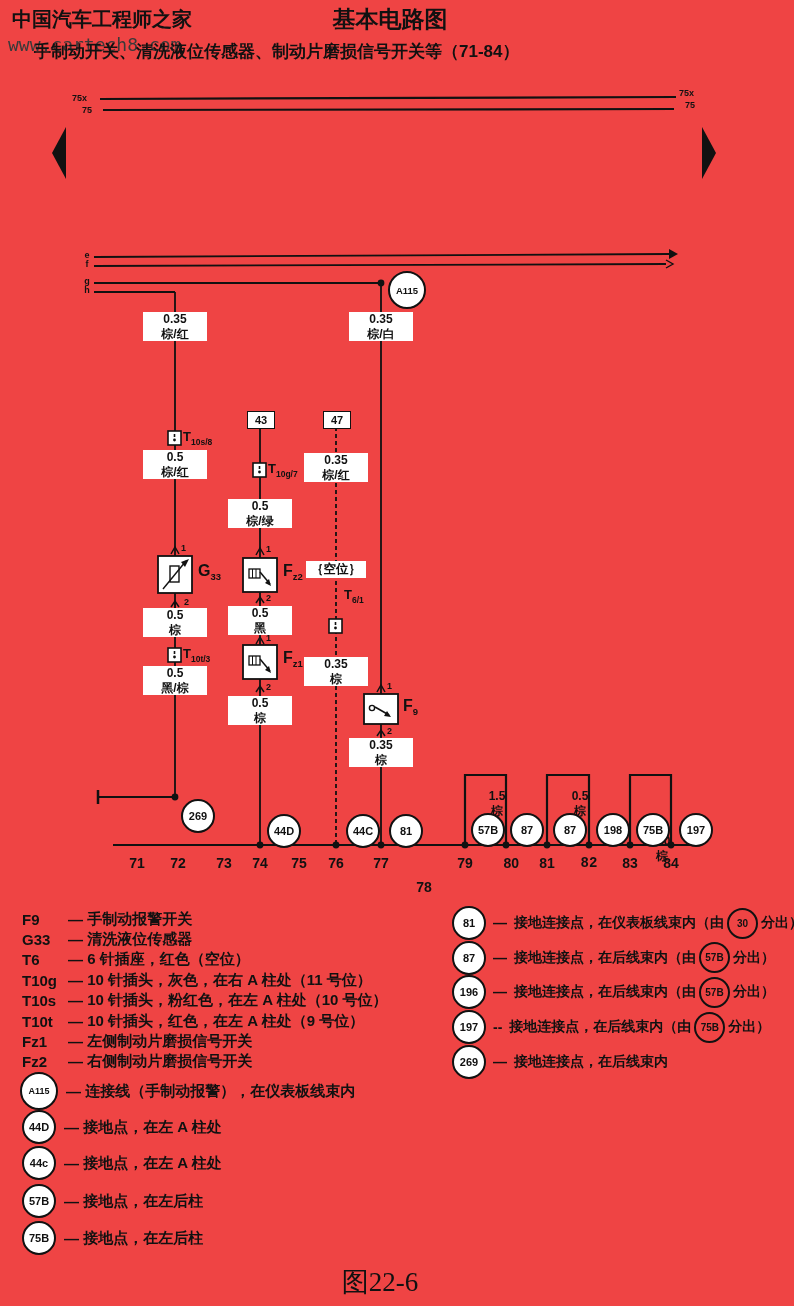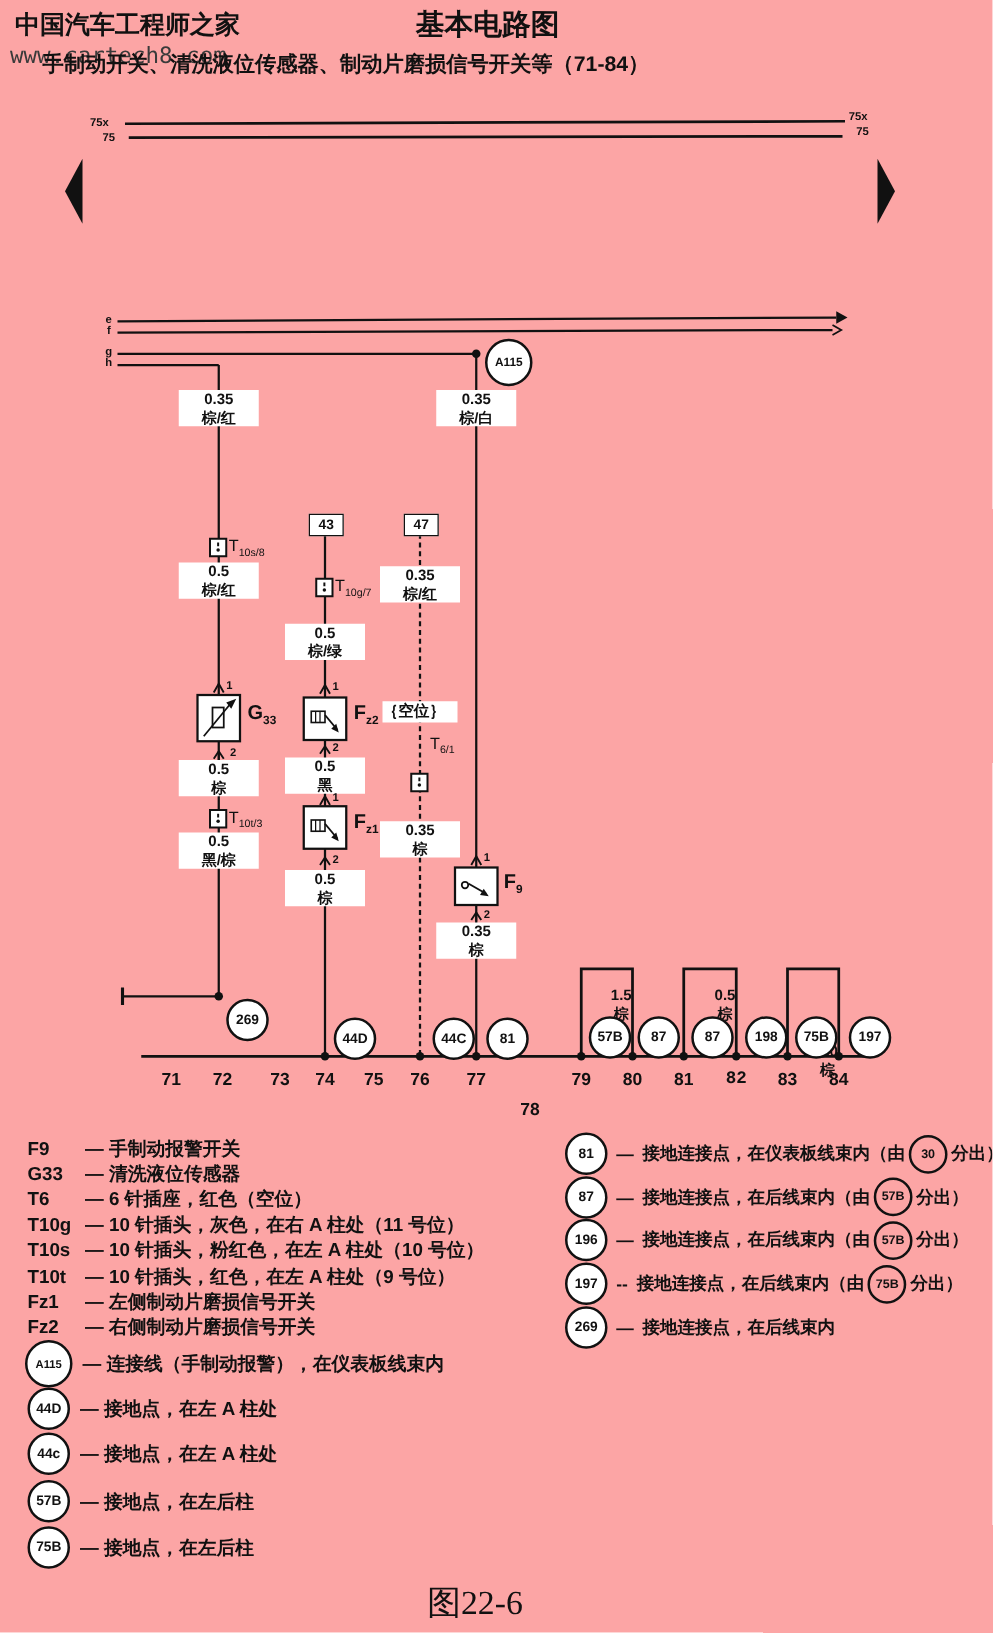--- a/index.html
+++ b/index.html
@@ -1,41 +1,41 @@
 <!DOCTYPE html>
 <html><head>
 <meta charset="utf-8">
 <style>
   html,body{margin:0;padding:0;background:#fff;}
-  .page{position:relative;width:794px;height:1306px;background:#fca5a5;overflow:hidden;
+  .page{position:relative;width:794px;height:1306px;background:#ef4444;overflow:hidden;
         font-family:"Liberation Sans",sans-serif;color:#111;}
   .abs{position:absolute;white-space:nowrap;}
   svg.geom{position:absolute;left:0;top:0;}
   .site-name{font-family:"Liberation Serif",serif;font-weight:bold;font-size:20px;}
   .site-url{font-family:"DejaVu Sans Mono",monospace;font-size:18px;color:#3a3a3a;}
   .doc-title{font-size:23px;font-weight:bold;text-align:center;width:220px;}
   .doc-subtitle{font-size:17px;font-weight:bold;}
   .rail-lbl{font-size:9px;font-weight:bold;}
   .bus-letter{font-size:9px;font-weight:bold;width:10px;text-align:center;}
   .wlabel{width:64px;margin-left:-32px;text-align:center;font-size:12px;font-weight:bold;
           line-height:14.5px;background:#fff;}
   .wlabel.nobg{background:transparent;width:44px;margin-left:-22px;}
   .gcircle{width:30px;height:30px;border:2px solid #111;border-radius:50%;background:#fff;
            display:flex;align-items:center;justify-content:center;font-size:11px;font-weight:bold;}
   .a115{width:34px;height:34px;border:2px solid #111;border-radius:50%;background:#fff;
         display:flex;align-items:center;justify-content:center;font-size:9.5px;font-weight:bold;}
   .refbox{width:26px;height:16px;border:1.6px solid #111;background:#fff;display:flex;
           align-items:center;justify-content:center;font-size:11px;font-weight:bold;}
   .complabel{font-size:16px;font-weight:bold;}
   .complabel sub{font-size:9.5px;}
-  .tlabel{font-size:13px;font-weight:normal;}
+  .tlabel{font-size:13px;font-weight:bold;}
   .tlabel sub{font-size:8.5px;}
   .pin{font-size:9px;font-weight:bold;}
   .term{width:26px;margin-left:-13px;text-align:center;font-size:14px;font-weight:bold;}
-  .slot{font-size:12.5px;font-weight:bold;background:#fff;width:60px;margin-left:-30px;}
+  .slot{font-size:12.5px;font-weight:bold;background:#fff;width:60px;margin-left:-30px;text-align:center;}
   .legendL{left:22px;font-size:15px;font-weight:bold;}
   .legendL .row{height:20.4px;display:flex;align-items:center;}
   .legendL .k{display:inline-block;width:46px;}
   .crow{display:flex;align-items:center;font-size:15px;font-weight:bold;}
   .crow .cc{flex:none;margin-right:8px;}
   .cc30{width:30px;height:30px;border:2px solid #111;border-radius:50%;background:#fff;
         display:flex;align-items:center;justify-content:center;font-size:11px;font-weight:bold;}
   .cc32{width:34px;height:34px;border:2px solid #111;border-radius:50%;background:#fff;
         display:flex;align-items:center;justify-content:center;font-size:9px;font-weight:bold;}
   .rrow{display:flex;align-items:center;height:34.6px;font-size:14px;font-weight:bold;}
@@ -271,21 +271,21 @@
 
   <div class="abs term" style="left:137px;top:855px;">71</div>
   <div class="abs term" style="left:178px;top:855px;">72</div>
   <div class="abs term" style="left:224px;top:855px;">73</div>
   <div class="abs term" style="left:260px;top:855px;">74</div>
   <div class="abs term" style="left:299px;top:855px;">75</div>
   <div class="abs term" style="left:336px;top:855px;">76</div>
   <div class="abs term" style="left:381px;top:855px;">77</div>
   <div class="abs term" style="left:424px;top:855px;margin-top:24px;">78</div>
   <div class="abs term" style="left:465px;top:855px;">79</div>
-  <div class="abs term" style="left:506px;top:855px;">80</div>
+  <div class="abs term" style="left:506px;top:855px;text-align:right;">80</div>
   <div class="abs term" style="left:547px;top:855px;">81</div>
   <div class="abs term" style="left:589px;top:855px;font-family:Liberation Mono, monospace;">82</div>
   <div class="abs term" style="left:630px;top:855px;">83</div>
   <div class="abs term" style="left:671px;top:855px;">84</div>
 
   <div class="abs legendL" style="top:909px;">
     <div class="row"><span class="k">F9</span><span>—</span>&nbsp;<span>手制动报警开关</span></div>
     <div class="row"><span class="k">G33</span><span>—</span>&nbsp;<span>清洗液位传感器</span></div>
     <div class="row"><span class="k">T6</span><span>—</span>&nbsp;<span>6 针插座，红色（空位）</span></div>
     <div class="row"><span class="k">T10g</span><span>—</span>&nbsp;<span>10 针插头，灰色，在右 A 柱处（11 号位）</span></div>

